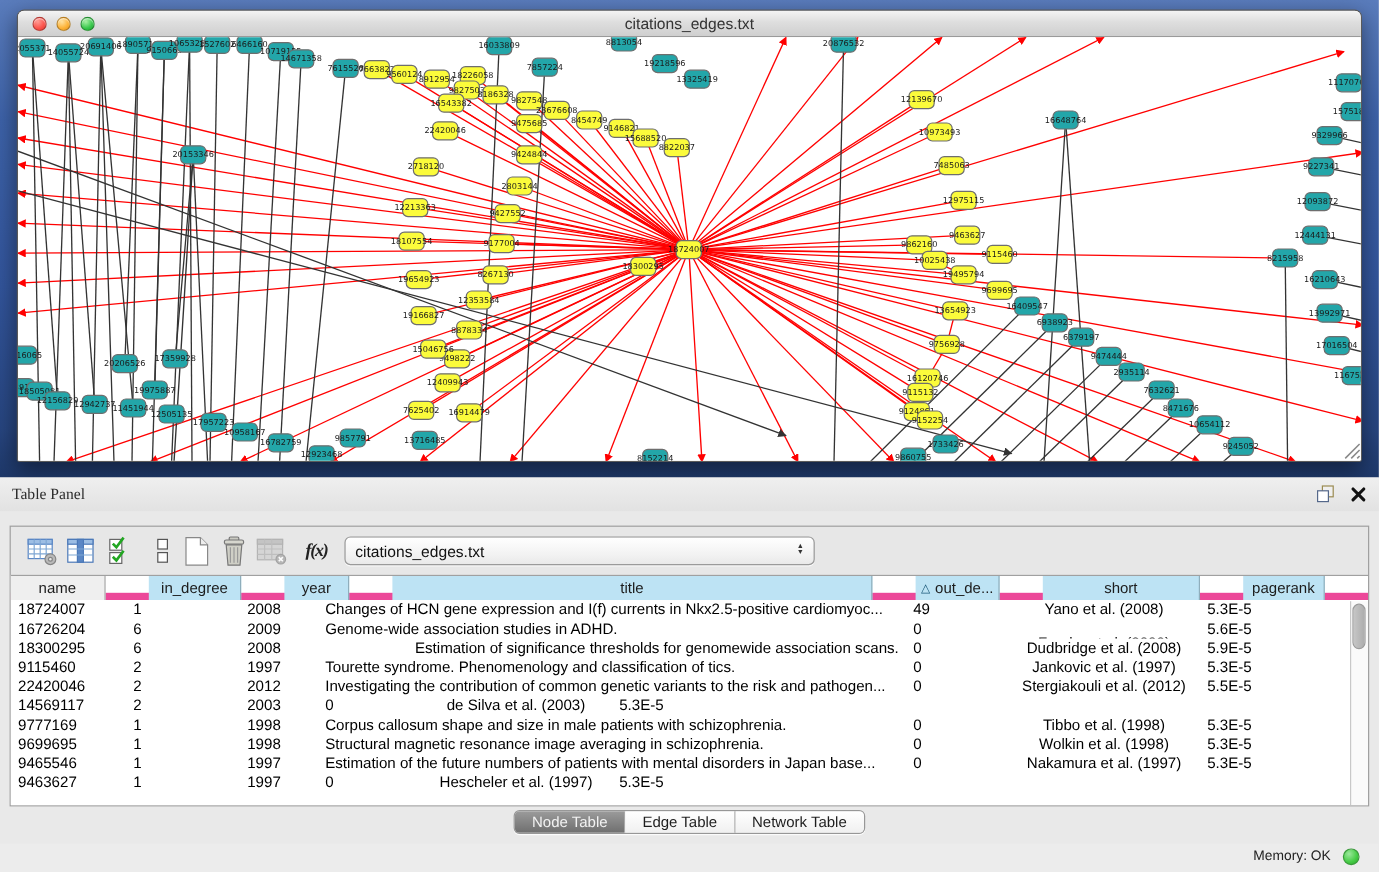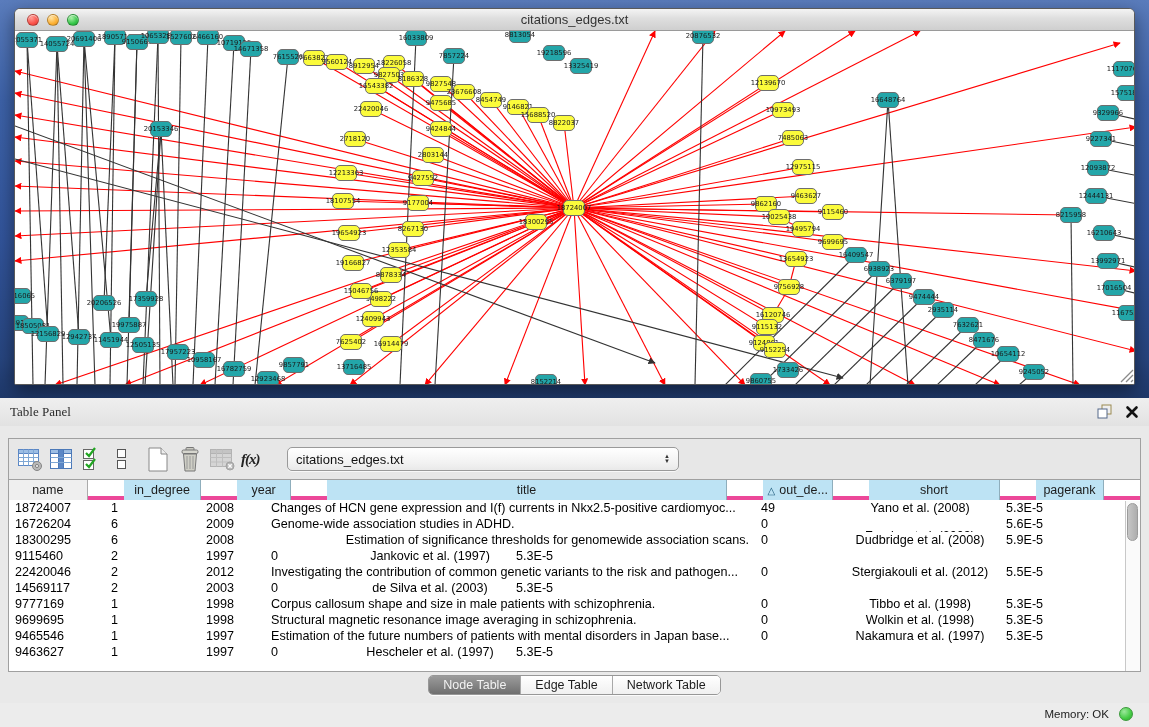--- a/index.html
+++ b/index.html
@@ -32,33 +32,33 @@
   .tp-head { position:absolute; left:0; top:0; width:100%; height:28px;
     background:linear-gradient(180deg,#EFEFEF,#E2E2E2);font-family:Liberation Serif, serif; }
   .tp-title { position:absolute; left:10px; top:6px; font-size:13px; color:#2b2b2b; }
   .tp-icons { position:absolute; right:10px; top:5px; display:flex; gap:12px; align-items:center; }
   .splitter-dot { position:absolute; left:568px; top:1px; width:10px; height:6px; opacity:.55; }
   .splitter-dot i { display:block; height:2px; margin:1px 0; background:#555; }
 
   .card { position:absolute; left:8px; top:40px; right:8px; height:234px;
     border:1px solid #A0A0A0; background:#E7E7E7; }
   .toolbar { position:relative; height:40px; display:flex; align-items:center; padding-left:8px; }
-  .tool { width:32px; height:30px; display:flex; align-items:center; justify-content:flex-start; cursor:default; }
+  .tool { width:32px; height:30px; display:flex; align-items:center; justify-content:flex-end; cursor:default; }
   .fx { font-family:"Liberation Serif", serif; font-style:italic; font-weight:bold;
     font-size:15px; color:#222; letter-spacing:-1px; }
   .combo { margin-left:14px; width:392px; height:24px; border:1px solid #9a9a9a; border-radius:5px;
     background:linear-gradient(180deg,#FFFFFF,#F1F1F1 70%,#E9E9E9);
     display:flex; align-items:center; padding:0 8px; box-shadow:0 1px 0 rgba(255,255,255,.7); }
   .combo .val { flex:1; font-size:13px; color:#111; }
   .combo .steppers { display:flex; flex-direction:column; line-height:5px; font-size:6px; color:#333; }
 
   .grid { position:absolute; left:0; top:40px; right:0; bottom:0;
     background:#fff; border-top:1px solid #A0A0A0; overflow:hidden; }
   .hrow, .drow { display:flex; width:100%; }
-  .hrow { height:20px; border-bottom:4px solid #ec4899;gap:36px; }
+  .hrow { height:20px; border-bottom:6px solid #ec4899;gap:36px; }
   .hcell { background:#BDE3F4; border-right:1px solid #8FAEBC; font-size:12.5px; color:#1c1c1c;
     display:flex; align-items:center; justify-content:center; height:20px; }
   .hcell.gray { background:#EFEFEF; border-right:1px solid #ABABAB; }
   .hcell .tri { font-size:10px; color:#1C5A7A; margin-right:4px; }
   .hcell.filler { background:#fff; border-right:none; }
   .drow { height:16px; font-size:12.6px; color:#000; }
   .dcell { padding:0 6px; white-space:nowrap; overflow:hidden; line-height:16px; }
   .dcell.center { text-align:center; }
   .vscroll { position:absolute; right:0; top:21px; bottom:0; width:15px;
     background:#FAFAFA; border-left:1px solid #C8C8C8; }
@@ -817,20 +817,21 @@
             <div class="dcell" style="width: 65px;">2008</div>
             <div class="dcell" style="width: 490px; text-align: right;">Estimation of significance thresholds for genomewide association scans.</div>
             <div class="dcell" style="width: 85px;">0</div>
             <div class="dcell center" style="width: 160px;">Dudbridge et al. (2008)</div>
             <div class="dcell" style="width: 83px;">5.9E-5</div>
           </div>
           <div class="drow">
             <div class="dcell" style="width: 96px;">9115460</div>
             <div class="dcell" style="width: 95px;">2</div>
             <div class="dcell" style="width: 65px;">1997</div>
+            <div class="dcell" style="width: 490px;">Tourette syndrome. Phenomenology and classification of tics.</div>
             <div class="dcell" style="width: 85px;">0</div>
             <div class="dcell center" style="width: 160px;">Jankovic et al. (1997)</div>
             <div class="dcell" style="width: 83px;">5.3E-5</div>
           </div>
           <div class="drow">
             <div class="dcell" style="width: 96px;">22420046</div>
             <div class="dcell" style="width: 95px;">2</div>
             <div class="dcell" style="width: 65px;">2012</div>
             <div class="dcell" style="width: 490px;">Investigating the contribution of common genetic variants to the risk and pathogen...</div>
             <div class="dcell" style="width: 85px;">0</div>

